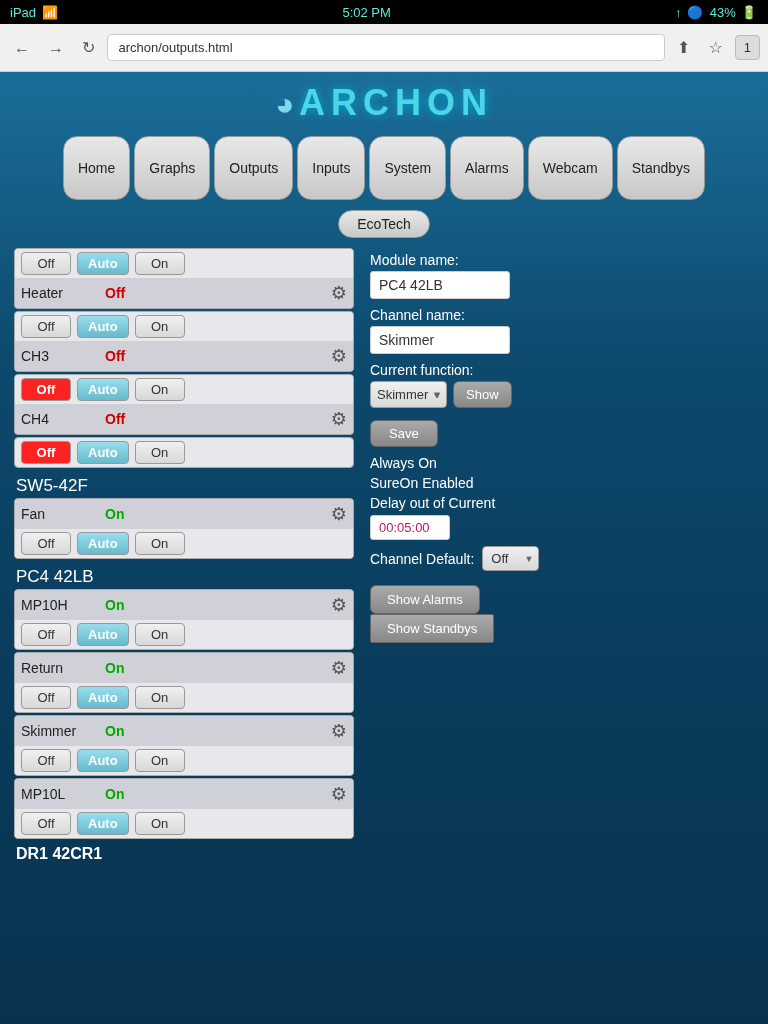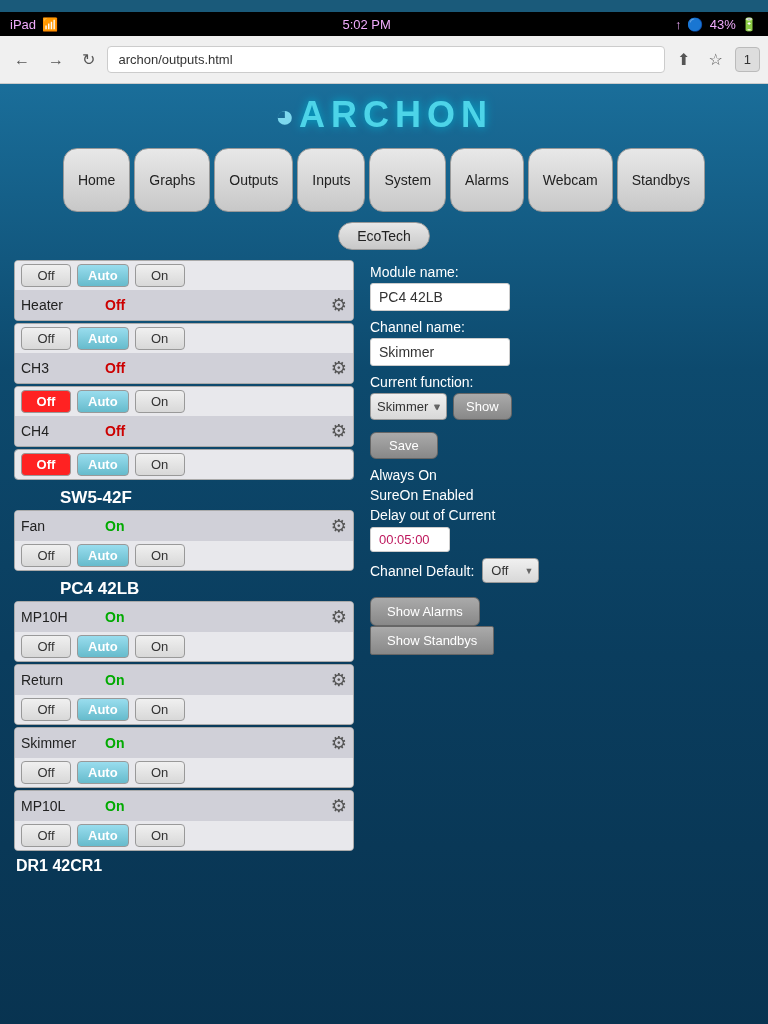--- a/index.html
+++ b/index.html
@@ -8,28 +8,27 @@
       width: 768px;
       min-height: 1024px;
       font-family: Arial, sans-serif;
       background: #1a5a7a;
       overflow-x: hidden;
     }
 
     
     .status-bar {
       background: #000;
-      color: #f0abfc;
+      color: #5eead4;
       font-size: 13px;
       display: flex;
       justify-content: space-between;
       align-items: center;
       padding: 4px 10px;
       height: 24px;
-      margin-top: 12px;
     }
     .status-left { display: flex; align-items: center; gap: 6px; }
     .status-right { display: flex; align-items: center; gap: 6px; }
 
     
     .browser-bar {
       background: #f0f0f0;
       display: flex;
       align-items: center;
       padding: 6px 8px;
@@ -128,23 +127,22 @@
 
     
     .channels-panel {
       width: 340px;
       min-width: 340px;
     }
 
     .module-header {
       color: #fff;
       font-size: 17px;
-      font-weight: bold;
+      font-weight: normal;
       padding: 6px 2px 2px;
-      margin-left: 44px;
     }
 
     .channel-group {
       background: #d8d8e0;
       border: 1px solid #aaa;
       border-radius: 4px;
       margin-bottom: 2px;
       overflow: hidden;
     }
 

